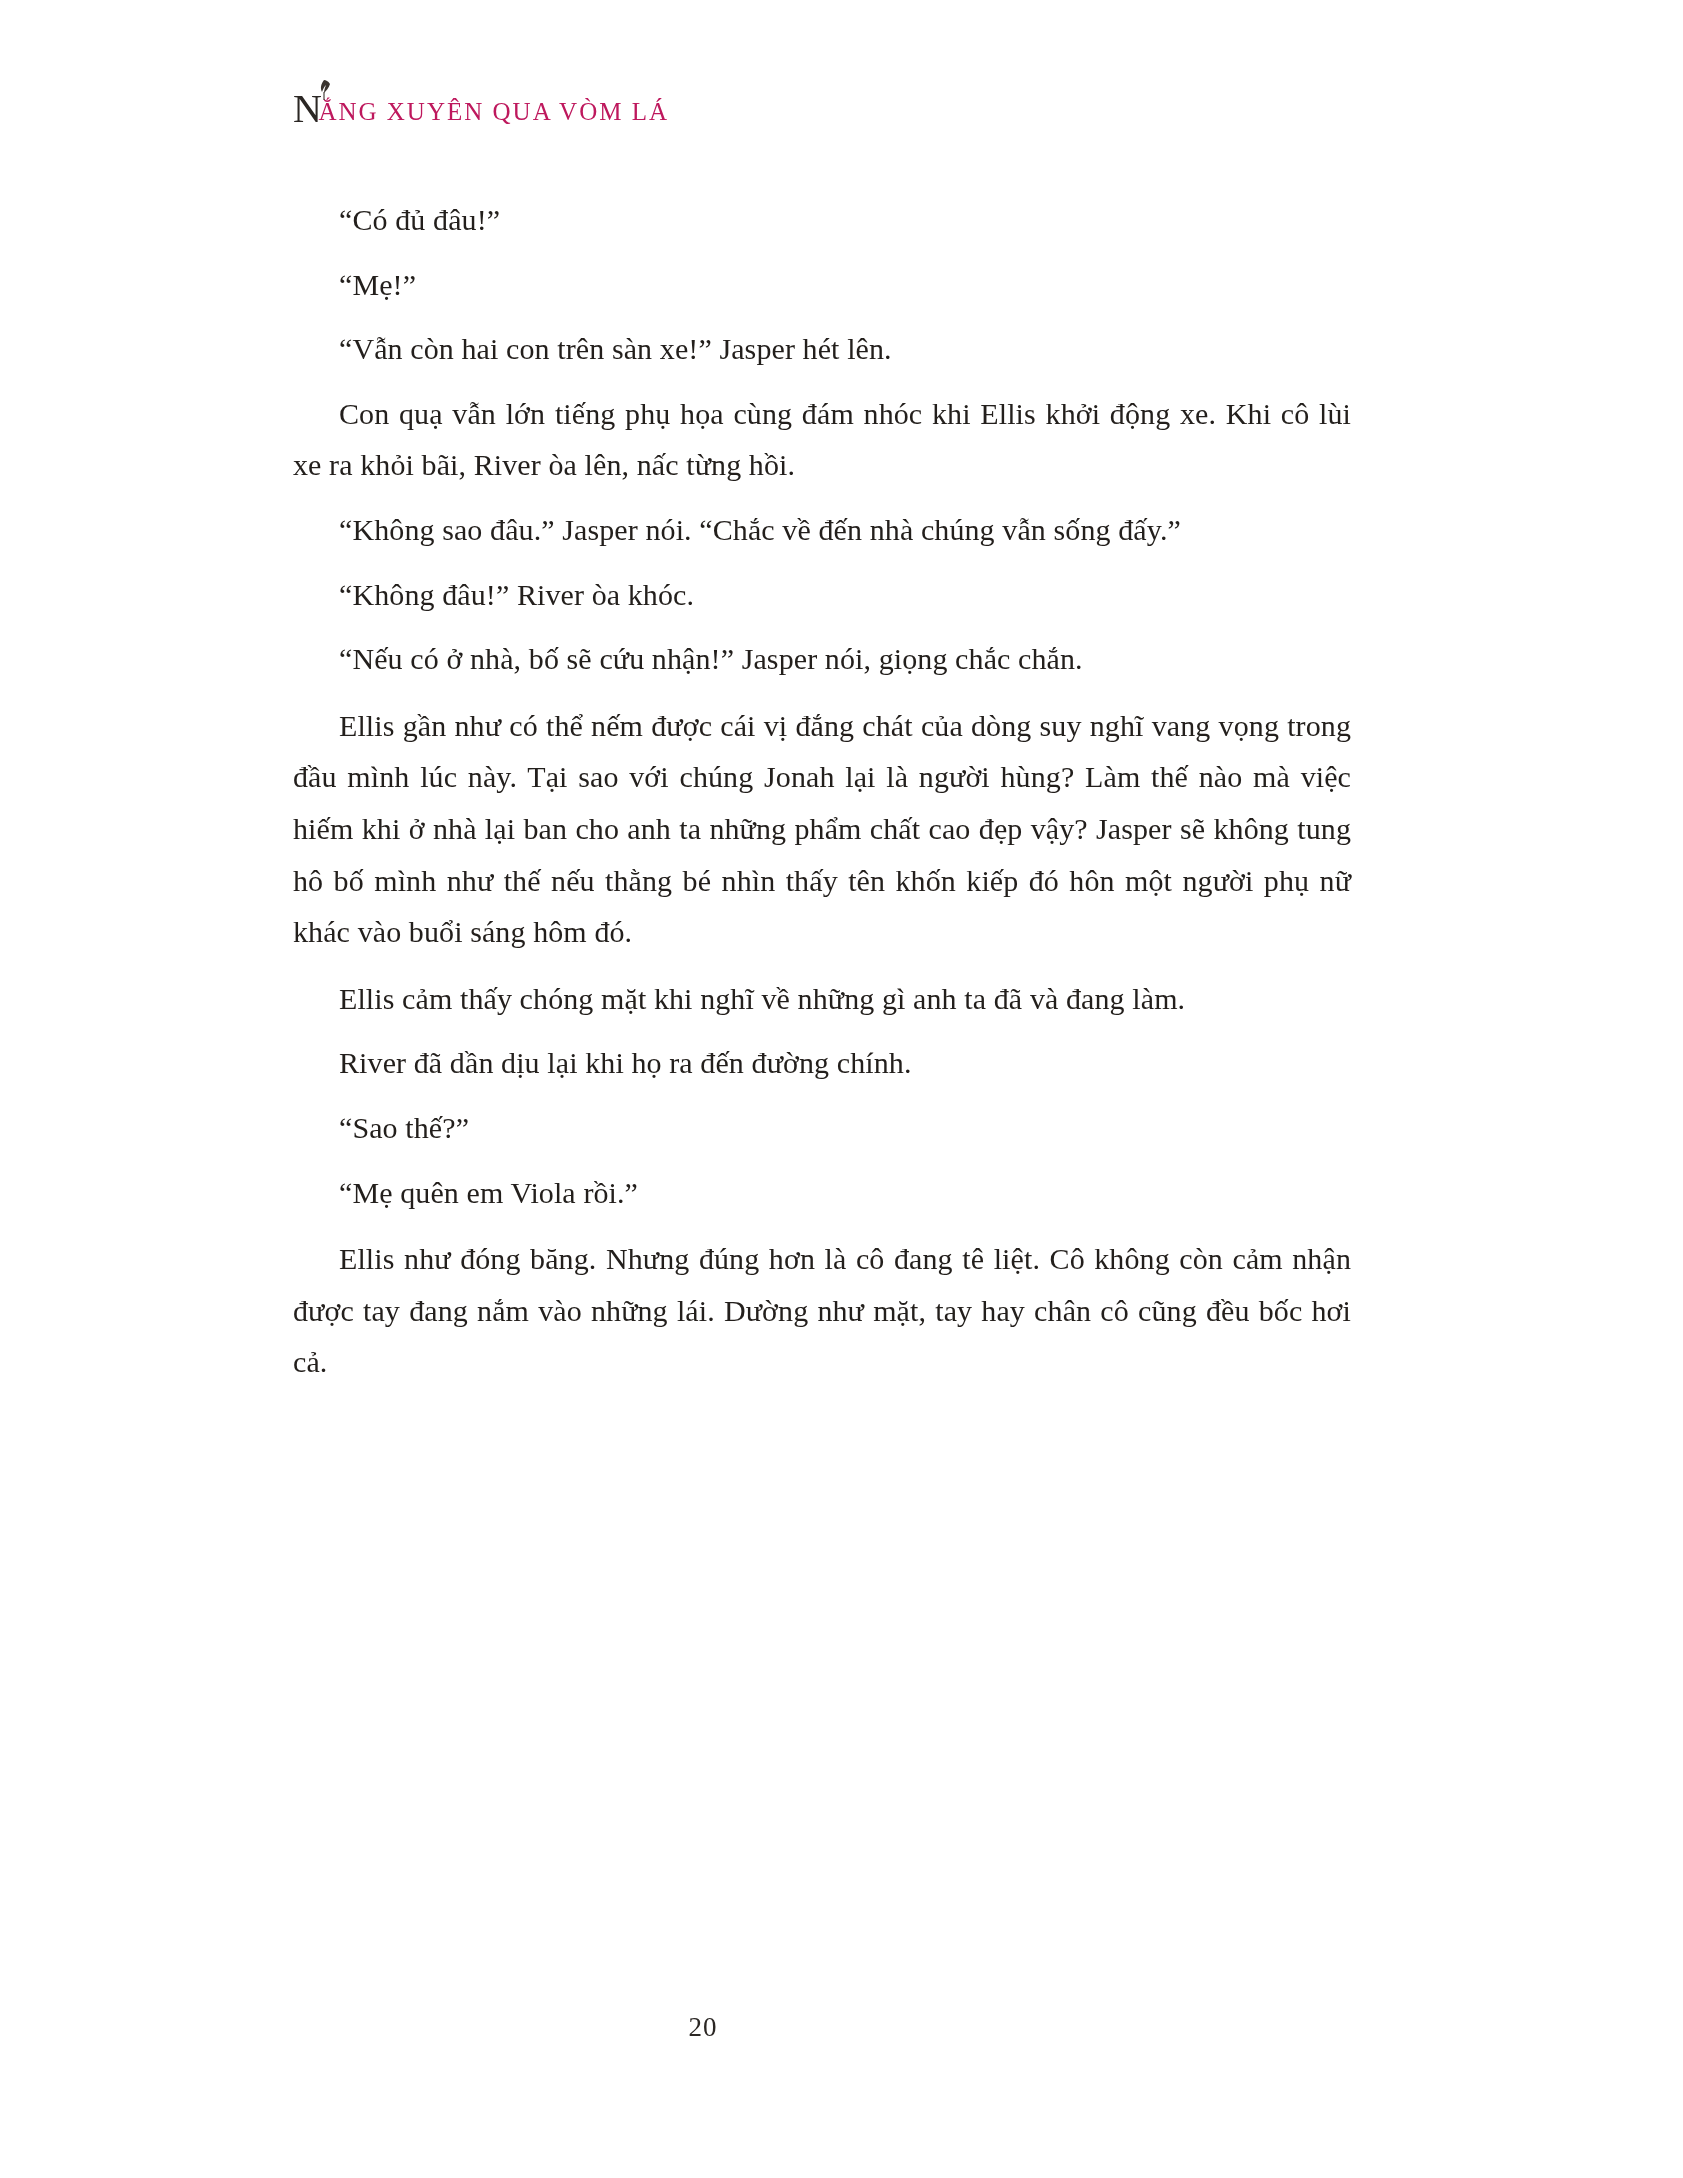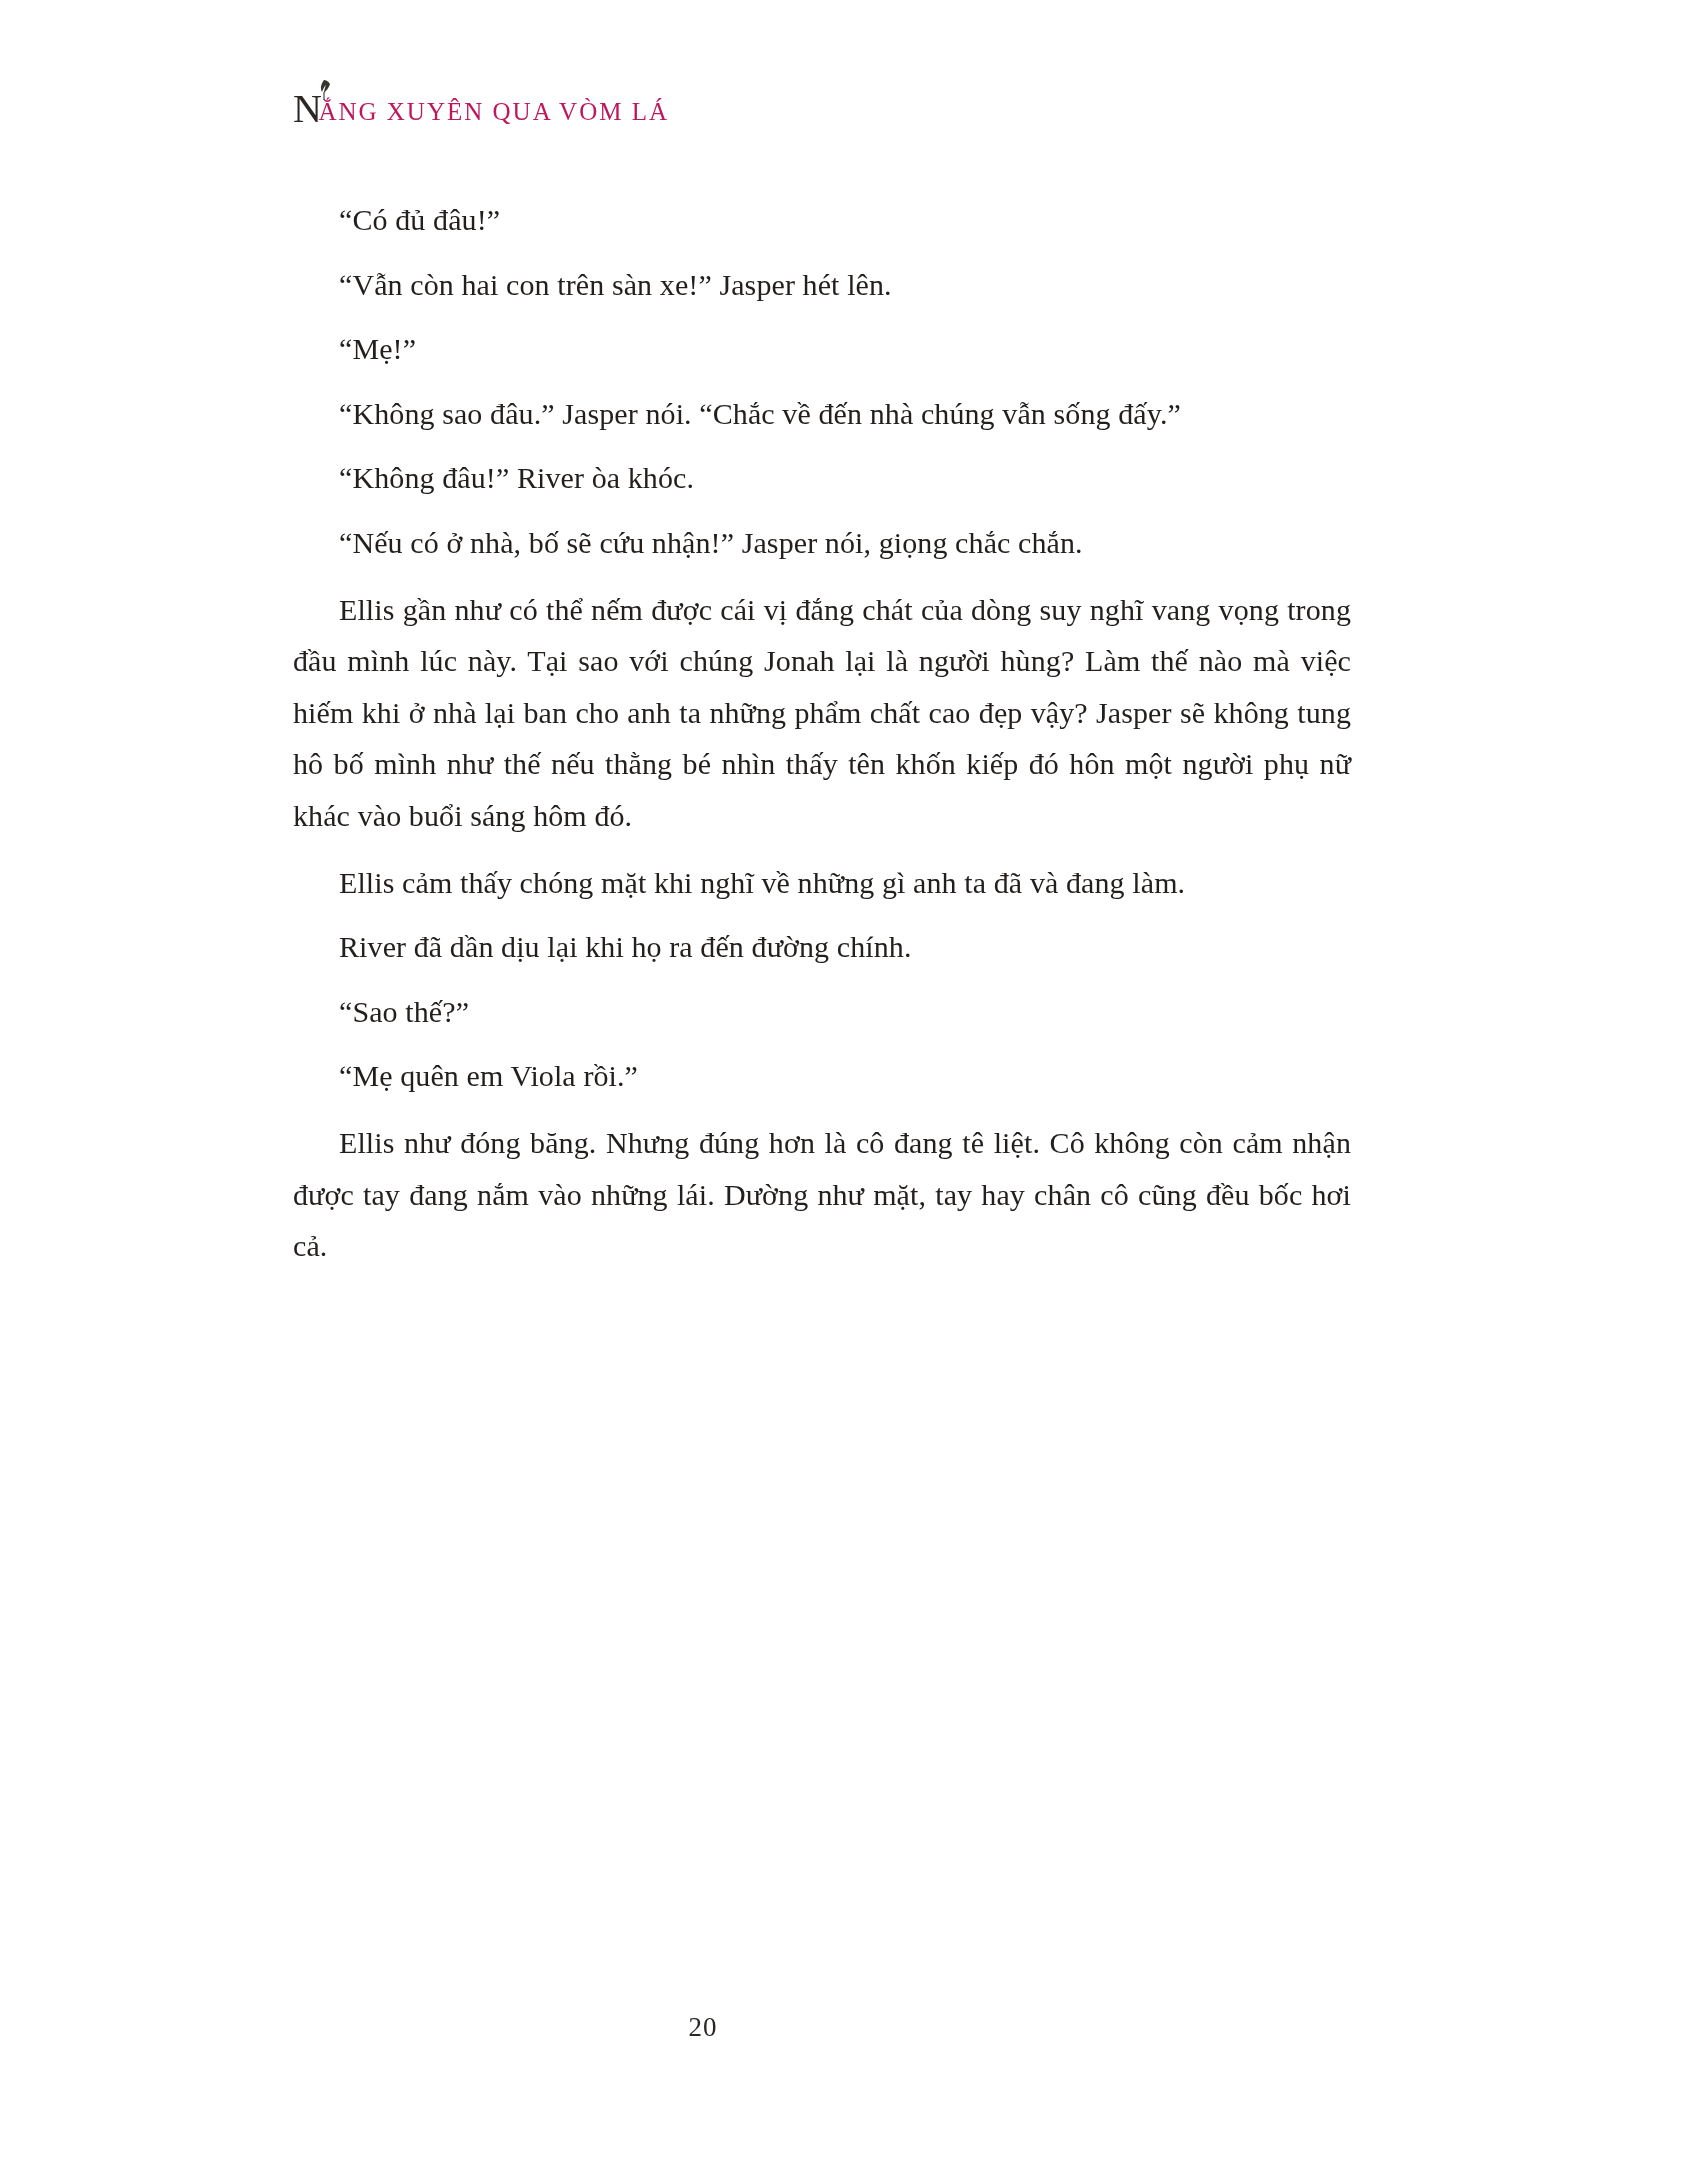--- a/index.html
+++ b/index.html
@@ -110,22 +110,23 @@
     <span class="rest">ẮNG XUYÊN QUA VÒM LÁ</span>
   </div>
 
   <svg class="leaf-mark" viewBox="0 0 18 22">
     <path d="M9 1 C6 5, 5 9, 7 13 C8 10, 9 8, 11 6 C10 9, 9 11, 9 14 C11 12, 14 9, 15 5 C13 2, 11 1, 9 1 Z" fill="#3a342f"></path>
     <path d="M9 13 L9 21" stroke="#3a342f" stroke-width="1.1" fill="none"></path>
   </svg>
 
   <div class="body-col">
     <p class="para short gap-small">“Có đủ đâu!”</p>
+    <p class="para short gap-small">“Mẹ!”</p>
     <p class="para short gap-small">“Vẫn còn hai con trên sàn xe!” Jasper hét lên.</p>
-    <p class="para short gap-small">“Mẹ!”</p>
+    <p class="para gap-small">Con quạ vẫn lớn tiếng phụ họa cùng đám nhóc khi Ellis khởi động xe. Khi cô lùi xe ra khỏi bãi, River òa lên, nấc từng hồi.</p>
     <p class="para short gap-small">“Không sao đâu.” Jasper nói. “Chắc về đến nhà chúng vẫn sống đấy.”</p>
     <p class="para short gap-small">“Không đâu!” River òa khóc.</p>
     <p class="para short gap-med">“Nếu có ở nhà, bố sẽ cứu nhận!” Jasper nói, giọng chắc chắn.</p>
     <p class="para gap-med">Ellis gần như có thể nếm được cái vị đắng chát của dòng suy nghĩ vang vọng trong đầu mình lúc này. Tại sao với chúng Jonah lại là người hùng? Làm thế nào mà việc hiếm khi ở nhà lại ban cho anh ta những phẩm chất cao đẹp vậy? Jasper sẽ không tung hô bố mình như thế nếu thằng bé nhìn thấy tên khốn kiếp đó hôn một người phụ nữ khác vào buổi sáng hôm đó.</p>
     <p class="para short gap-small">Ellis cảm thấy chóng mặt khi nghĩ về những gì anh ta đã và đang làm.</p>
     <p class="para short gap-small">River đã dần dịu lại khi họ ra đến đường chính.</p>
     <p class="para short gap-small">“Sao thế?”</p>
     <p class="para short gap-med">“Mẹ quên em Viola rồi.”</p>
     <p class="para">Ellis như đóng băng. Nhưng đúng hơn là cô đang tê liệt. Cô không còn cảm nhận được tay đang nắm vào những lái. Dường như mặt, tay hay chân cô cũng đều bốc hơi cả.</p>
   </div>

